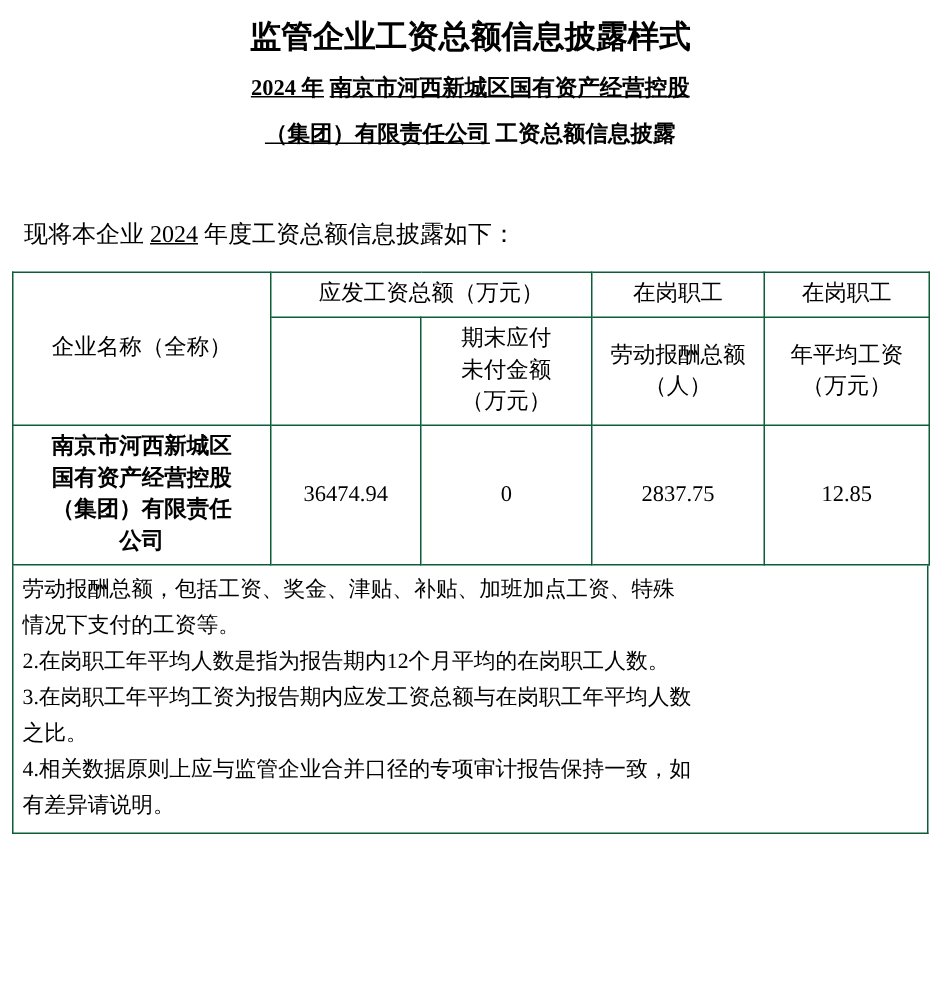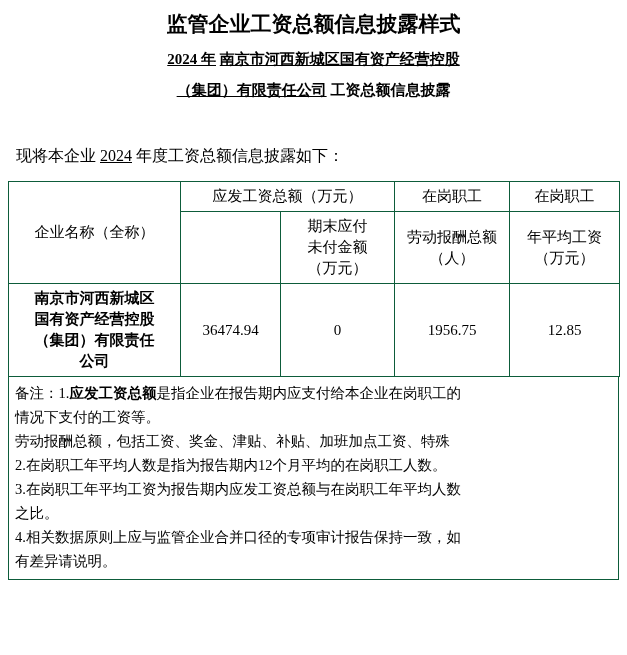--- a/index.html
+++ b/index.html
@@ -151,30 +151,29 @@
       </tr>
       <tr>
         <td class="company">
           <div>南京市河西新城区</div>
           <div>国有资产经营控股</div>
           <div>（集团）有限责任</div>
           <div>公司</div>
         </td>
         <td class="num">36474.94</td>
         <td class="num">0</td>
-        <td class="num">1956.75</td>
+        <td class="num">2837.75</td>
         <td class="num">12.85</td>
       </tr>
     </tbody>
   </table>
 
   <div class="notes">
-    <p><span>备注：1.</span><b>应发工资总额</b><span>是指企业在报告期内应支付给本企业在岗职工的</span></p>
+    <p>劳动报酬总额，包括工资、奖金、津贴、补贴、加班加点工资、特殊</p>
     <p>情况下支付的工资等。</p>
-    <p>劳动报酬总额，包括工资、奖金、津贴、补贴、加班加点工资、特殊</p>
     <p>2.在岗职工年平均人数是指为报告期内12个月平均的在岗职工人数。</p>
     <p>3.在岗职工年平均工资为报告期内应发工资总额与在岗职工年平均人数</p>
     <p>之比。</p>
     <p>4.相关数据原则上应与监管企业合并口径的专项审计报告保持一致，如</p>
     <p>有差异请说明。</p>
   </div>
 
 </div>
 
 </body></html>

